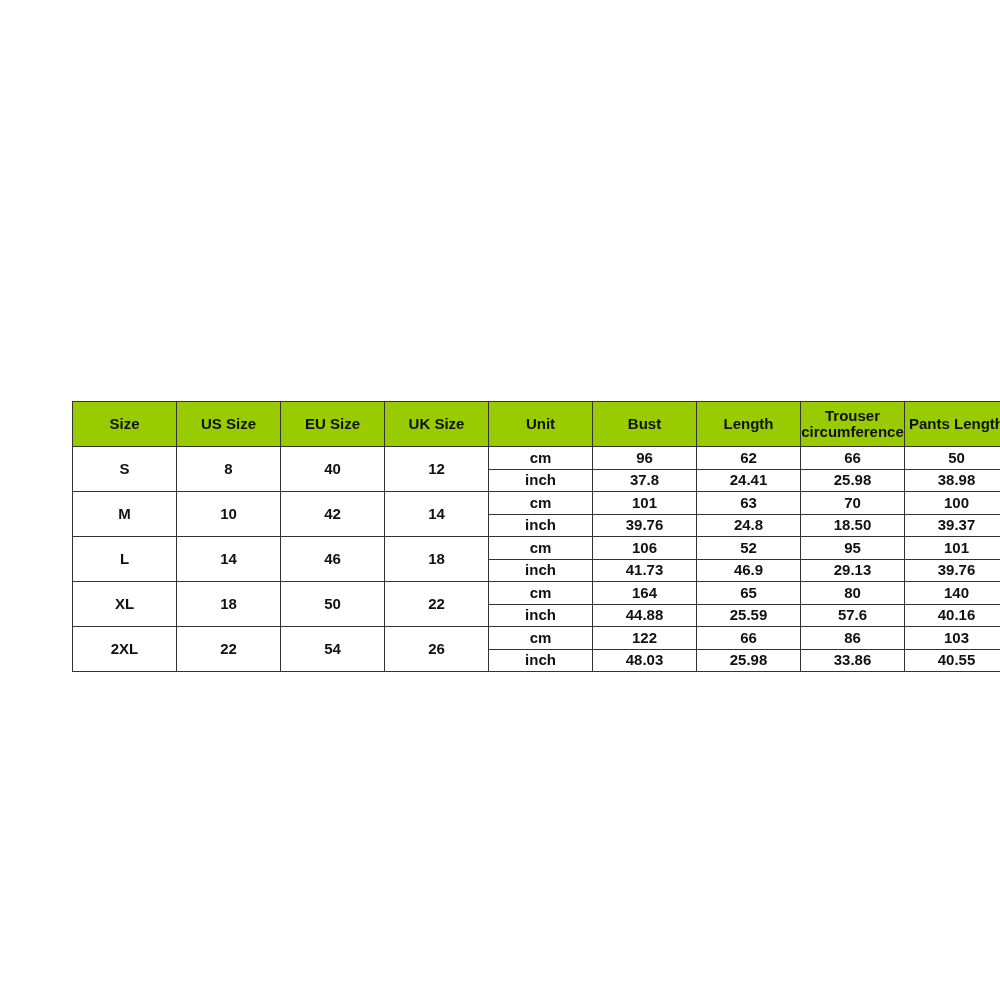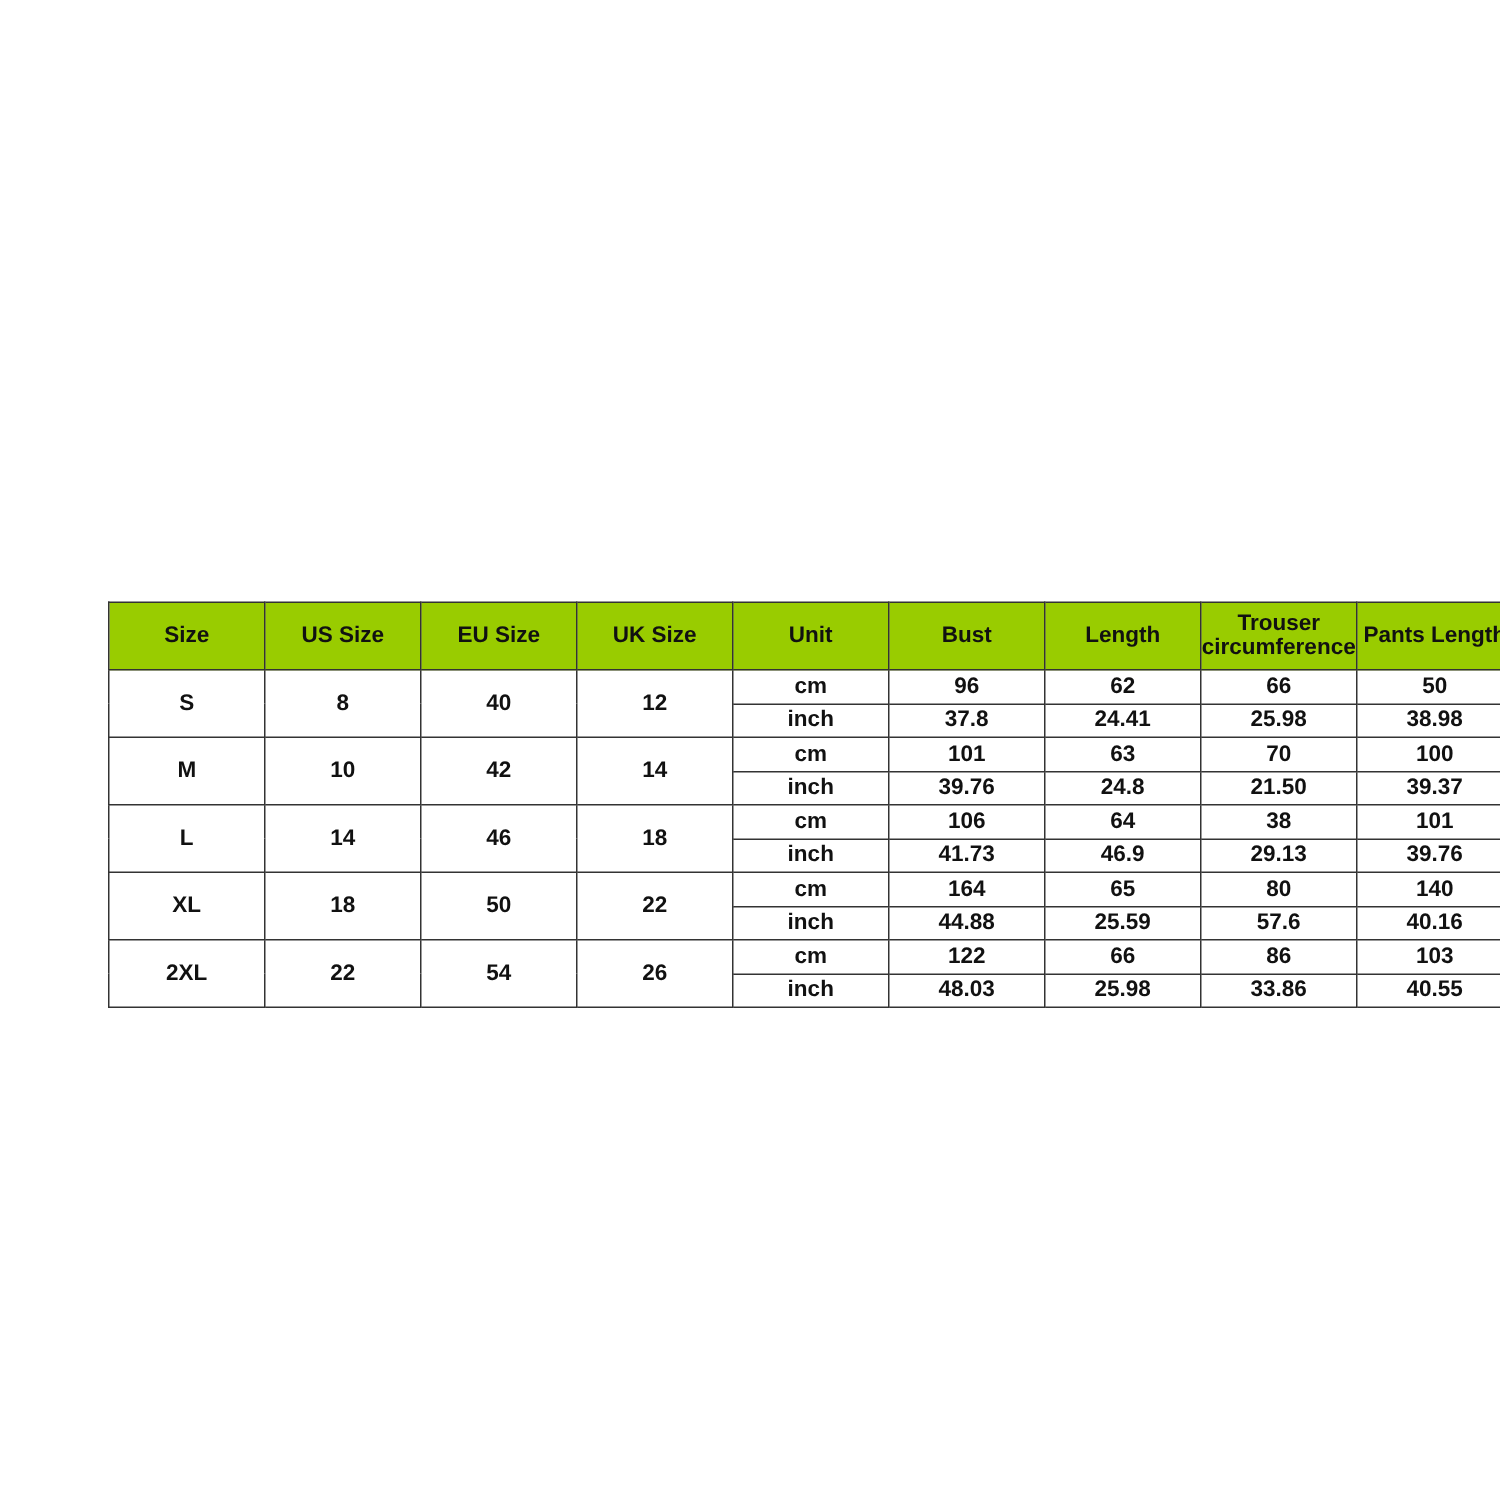--- a/index.html
+++ b/index.html
@@ -114,33 +114,33 @@
       <td>cm</td>
       <td>101</td>
       <td>63</td>
       <td>70</td>
       <td>100</td>
     </tr>
     <tr>
       <td>inch</td>
       <td>39.76</td>
       <td>24.8</td>
-      <td>21.50</td>
+      <td>18.50</td>
       <td>39.37</td>
     </tr>
 
     <tr>
       <td rowspan="2">L</td>
       <td rowspan="2">14</td>
       <td rowspan="2">46</td>
       <td rowspan="2">18</td>
       <td>cm</td>
       <td>106</td>
-      <td>64</td>
-      <td>38</td>
+      <td>52</td>
+      <td>95</td>
       <td>101</td>
     </tr>
     <tr>
       <td>inch</td>
       <td>41.73</td>
       <td>46.9</td>
       <td>29.13</td>
       <td>39.76</td>
     </tr>
 

